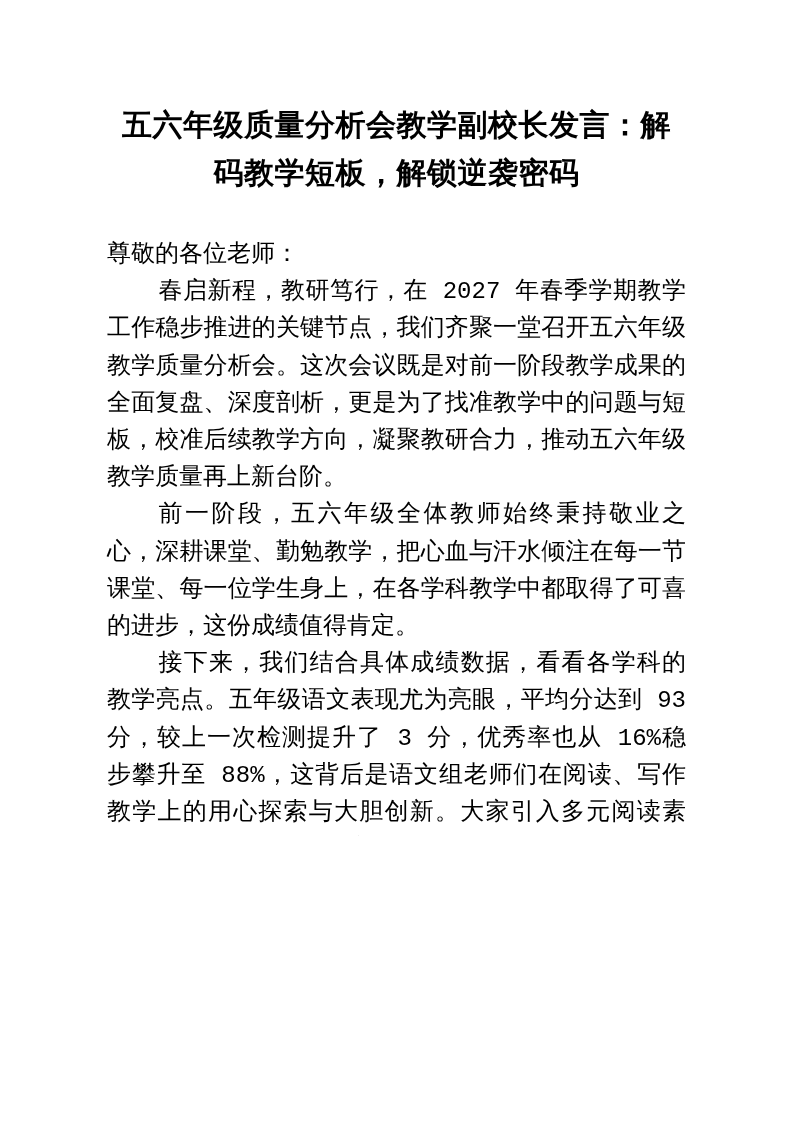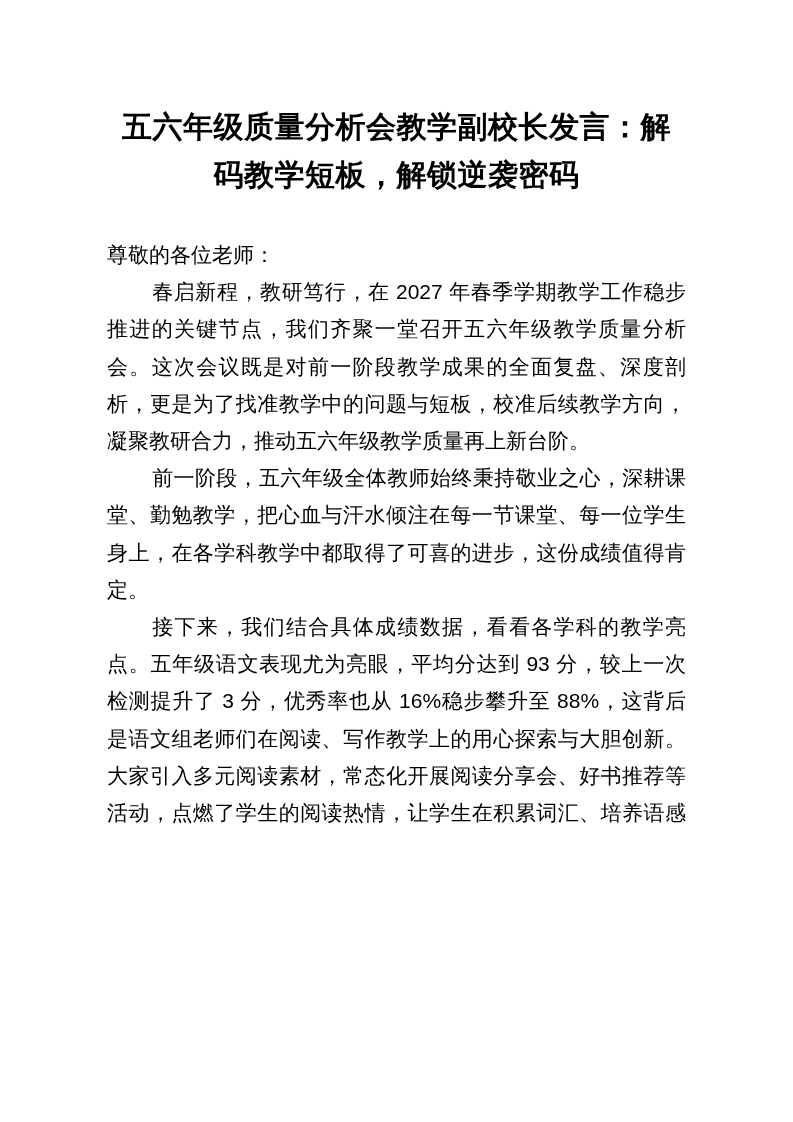--- a/index.html
+++ b/index.html
@@ -6,41 +6,41 @@
     margin: 0;
     padding: 0;
     background: #ffffff;
   }
   .page {
     position: relative;
     width: 793px;
     height: 836px;
     background: #ffffff;
     color: #000000;
-    font-family: Liberation Sans, sans-serif;
+    font-family: Liberation Mono, monospace;
     overflow: hidden;
   }
   .content {
     position: absolute;
     left: 107px;
     top: 0;
     width: 579px;
   }
   .doc-title {
     margin: 103px 0 0 0;
     font-size: 30px;
     font-weight: bold;
     line-height: 48px;
     text-align: center;
     letter-spacing: 0.5px;
     color: #000000;
   }
   .doc-body {
     margin-top: 37px;
-    font-size: 21px;
+    font-size: 24px;
     line-height: 37.2px;
     text-align: justify;
     text-justify: inter-ideograph;
     color: #000000;
   }
   .doc-body p {
     margin: 0;
     padding: 0;
   }
   .doc-body p.indent {

